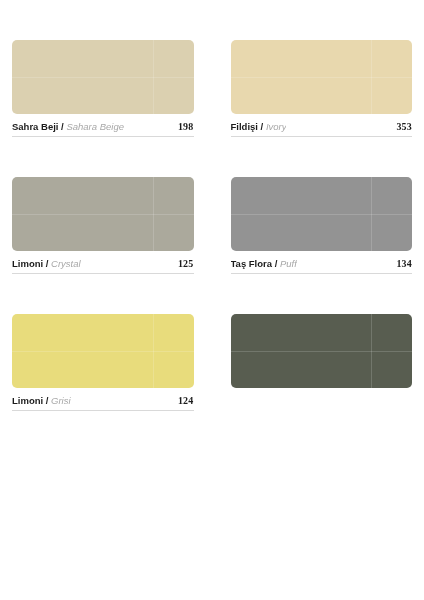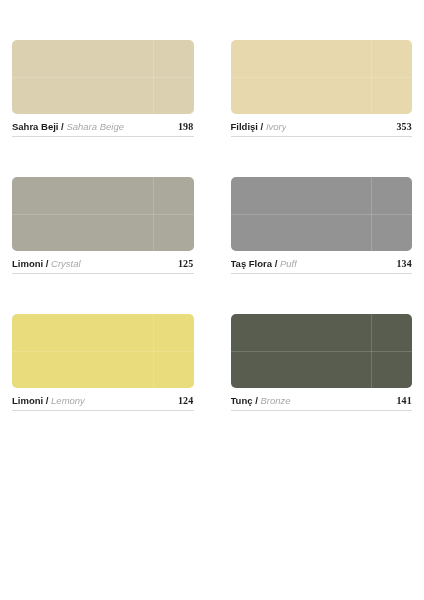--- a/index.html
+++ b/index.html
@@ -144,27 +144,23 @@
         <div class="names"><span class="name-tr">Taş Flora</span> <span class="name-sep">/</span> <span class="name-en">Puff</span></div>
         <div class="code">134</div>
       </div>
     </div>
     <div class="swatch-cell">
       <div class="chip" style="background: rgb(232, 220, 124);">
         <span class="div-v"></span>
         <span class="div-h"></span>
       </div>
       <div class="label-row">
-        <div class="names"><span class="name-tr">Limoni</span> <span class="name-sep">/</span> <span class="name-en">Lemony</span></div>
+        <div class="names"><span class="name-tr">Limoni</span> <span class="name-sep">/</span> <span class="name-en">Grisi</span></div>
         <div class="code">124</div>
       </div>
     </div>
     <div class="swatch-cell">
       <div class="chip" style="background: rgb(88, 93, 80);">
         <span class="div-v"></span>
         <span class="div-h"></span>
       </div>
-      <div class="label-row">
-        <div class="names"><span class="name-tr">Tunç</span> <span class="name-sep">/</span> <span class="name-en">Bronze</span></div>
-        <div class="code">141</div>
-      </div>
     </div>
   </div>
 
 </body></html>

